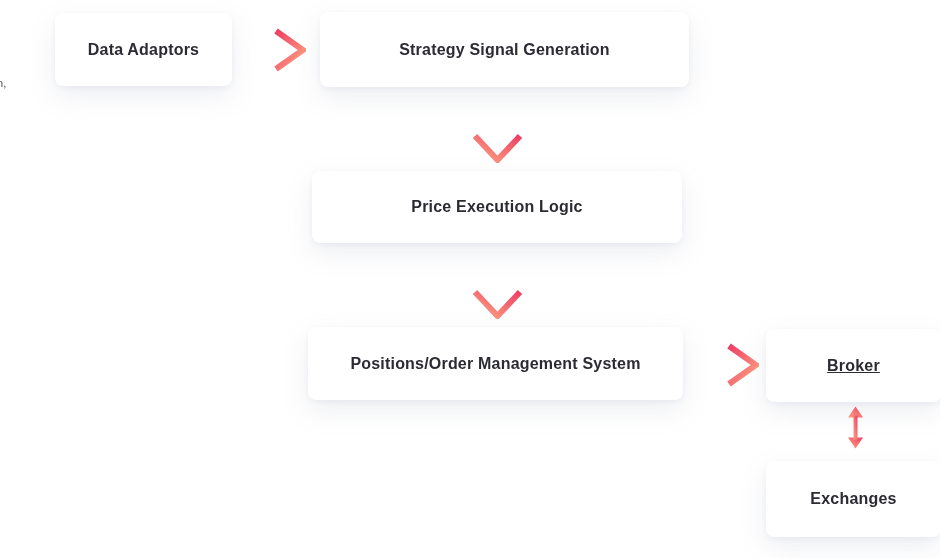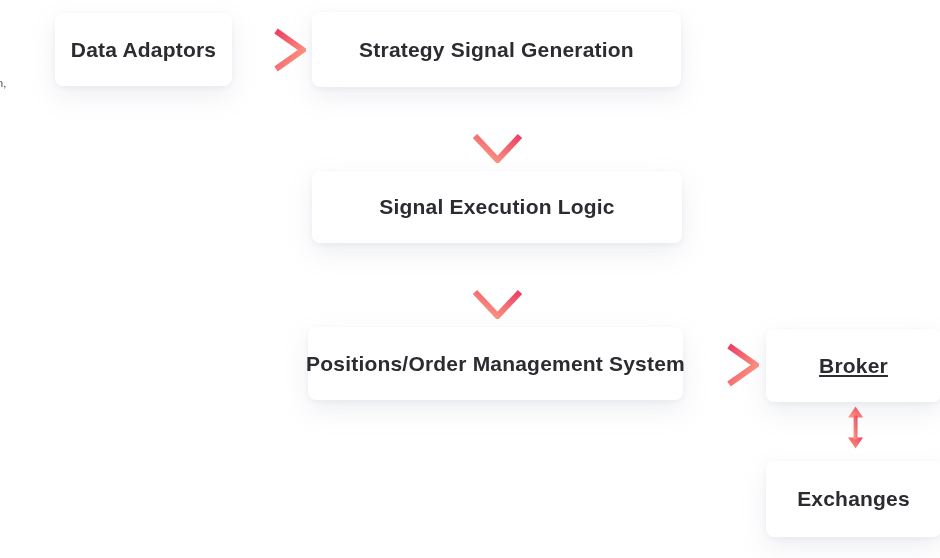--- a/index.html
+++ b/index.html
@@ -16,30 +16,30 @@
     overflow: hidden;
   }
   .node {
     position: absolute;
     background: #ffffff;
     border-radius: 8px;
     display: flex;
     align-items: center;
     justify-content: center;
     font-weight: bold;
-    font-size: 21px;
+    font-size: 16px;
     letter-spacing: 0.2px;
     color: var(--text-color, #2b2b32);
     box-shadow: 0 2px 5px rgba(148, 155, 178, 0.10),
                 0 10px 26px rgba(148, 155, 178, 0.16);
     text-align: center;
     white-space: nowrap;
   }
   .node-data-adaptors   { left: 55px;  top: 13px;  width: 177px; height: 73px; }
-  .node-strategy        { left: 312px; top: 12px;  width: 369px; height: 75px; }
+  .node-strategy        { left: 320px; top: 12px;  width: 369px; height: 75px; }
   .node-price           { left: 312px; top: 171px; width: 370px; height: 72px; }
   .node-positions       { left: 308px; top: 327px; width: 375px; height: 73px; text-align: center; }
   .node-broker          { left: 766px; top: 329px; width: 175px; height: 73px; text-decoration: underline; }
   .node-exchanges       { left: 766px; top: 461px; width: 175px; height: 76px; }
 
   .edge { position: absolute; }
   .edge-1 { left: 242px; top: 28px;  width: 64px; height: 44px; }
   .edge-2 { left: 472px; top: 97px;  width: 51px; height: 66px; }
   .edge-3 { left: 472px; top: 253px; width: 51px; height: 66px; }
   .edge-4 { left: 695px; top: 342px; width: 64px; height: 46px; }
@@ -64,21 +64,21 @@
 
   <div class="node node-data-adaptors">
     <span>Data Adaptors</span>
   </div>
 
   <div class="node node-strategy">
     <span>Strategy Signal Generation</span>
   </div>
 
   <div class="node node-price">
-    <span>Signal Execution Logic</span>
+    <span>Price Execution Logic</span>
   </div>
 
   <div class="node node-positions">
     <span>Positions/Order Management System</span>
   </div>
 
   <div class="node node-broker">
     <span>Broker</span>
   </div>
 

